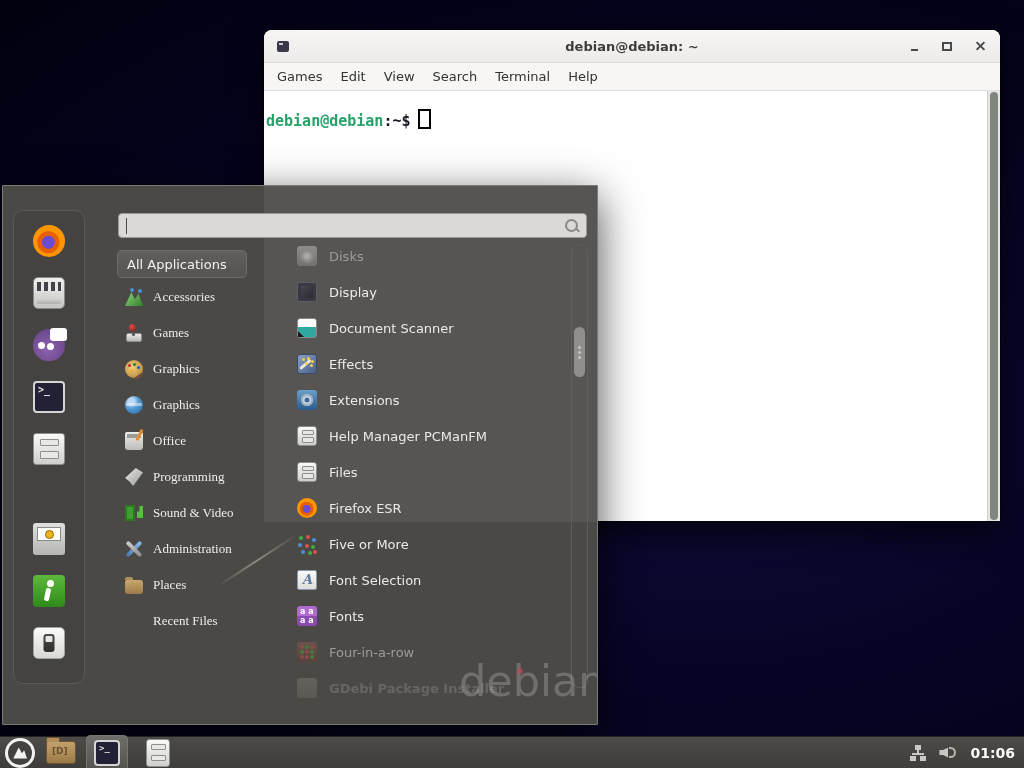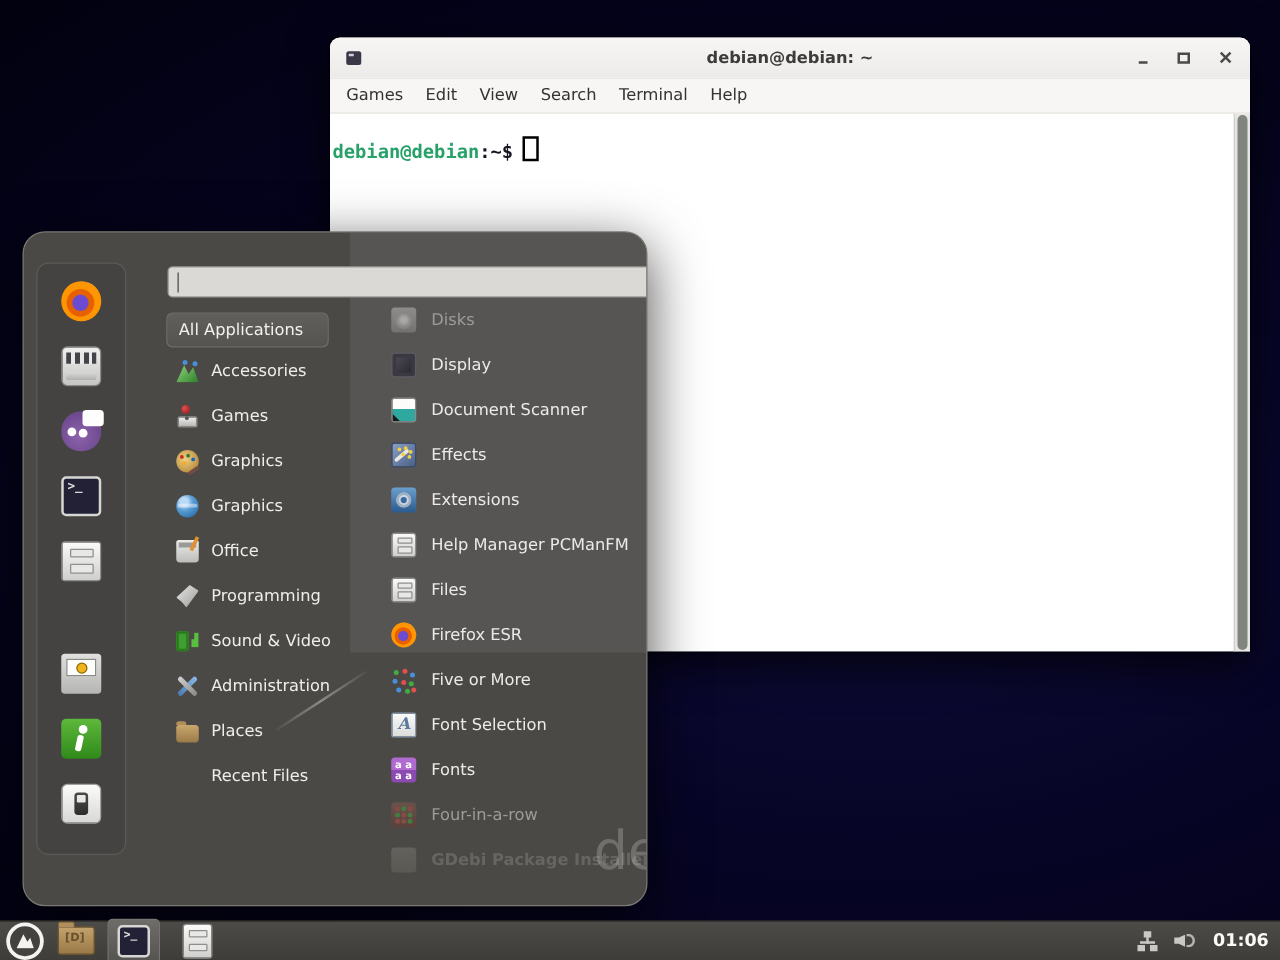--- a/index.html
+++ b/index.html
@@ -29,42 +29,42 @@
   .term-body{position:absolute;top:61px;bottom:0;left:0;right:0;background:#fff;
     font-family:"DejaVu Sans Mono", monospace;}
   .prompt-line{position:absolute;left:2px;top:18px;font-size:15px;font-weight:bold;white-space:nowrap;text-align:center;}
   .p-green{color:#26a269;}
   .p-dark{color:#171421;}
   .cursor{display:inline-block;width:9px;height:16px;border:2px solid #000;vertical-align:-3px;margin-left:7px;}
   .term-scrollbar{position:absolute;top:0;right:0;bottom:0;width:12px;background:#e7e6e4;border-left:1px solid #d2d0ce;}
   .term-thumb{position:absolute;top:1px;bottom:1px;left:2px;width:8px;background:#80857d;border-radius:4px;}
 
   
-  .app-menu{position:absolute;left:18px;top:185px;width:500px;height:540px;
-    background:#4b4946;border:1px solid #7b7974;border-radius:18px;
+  .app-menu{position:absolute;left:2px;top:185px;width:596px;height:540px;
+    background:#4b4946;border:1px solid #7b7974;border-radius:1px;
     box-shadow:0 12px 44px rgba(0,0,0,.7);overflow:hidden;z-index:5;box-sizing:border-box;}
   .showthrough{position:absolute;left:261px;top:0;right:0;height:336px;
     background:rgba(255,255,255,.07);pointer-events:none;}
   .fav-panel{position:absolute;left:10px;top:24px;width:72px;height:474px;
     background:#454342;border:1px solid #5c5a57;border-radius:10px;box-sizing:border-box;
     display:flex;flex-direction:column;align-items:center;padding-top:14px;}
   .fav-group{display:flex;flex-direction:column;gap:20px;align-items:center;}
   .fav-spacer{height:58px;}
   .fav{width:32px;height:32px;}
   .search-box{position:absolute;left:115px;top:27px;width:469px;height:25px;
     background:#dbd9d6;border:1px solid #9b9995;border-radius:4px;box-sizing:border-box;}
   .search-box input{position:absolute;left:8px;top:2px;width:420px;height:19px;background:transparent;
     border:none;outline:none;font-size:13px;color:#222;padding:0;font-family:"DejaVu Sans", sans-serif;}
   .fake-caret{position:absolute;left:7px;top:4px;width:1px;height:16px;background:#4a4a4a;}
   .mag{position:absolute;right:8px;top:5px;width:9px;height:9px;border:2px solid #8a8884;border-radius:50%;}
   .mag::after{content:"";position:absolute;left:8px;top:8px;width:5px;height:2px;background:#8a8884;transform:rotate(45deg);}
   .all-apps-btn{position:absolute;left:114px;top:64px;width:130px;height:28px;
     background:linear-gradient(#615f5c,#565451);border:1px solid #6f6d69;border-radius:5px;
     color:#f2f1ef;font-size:13px;line-height:27px;padding-left:9px;box-sizing:border-box;}
-  .cat-list{position:absolute;left:120px;top:93px;width:146px;}
+  .cat-list{position:absolute;left:120px;top:93px;width:146px;font-family:Liberation Serif, serif;}
   .cat-row{height:36px;display:flex;align-items:center;gap:10px;padding-left:2px;}
   .cat-ico{width:18px;height:18px;position:relative;flex:none;}
   .cat-label{font-size:13px;color:#eeedeb;white-space:nowrap;}
   .app-list{position:absolute;left:292px;top:52px;width:280px;}
   .app-row{height:36px;display:flex;align-items:center;gap:12px;padding-left:2px;}
   .app-ico{width:20px;height:20px;position:relative;flex:none;}
   .app-label{font-size:13px;color:#eceae8;white-space:nowrap;}
   .app-row.disabled .app-label{color:#9d9b97;}
   .app-row.disabled .app-ico{opacity:.5;}
   .app-row.faded{opacity:.35;font-weight:bold;}

